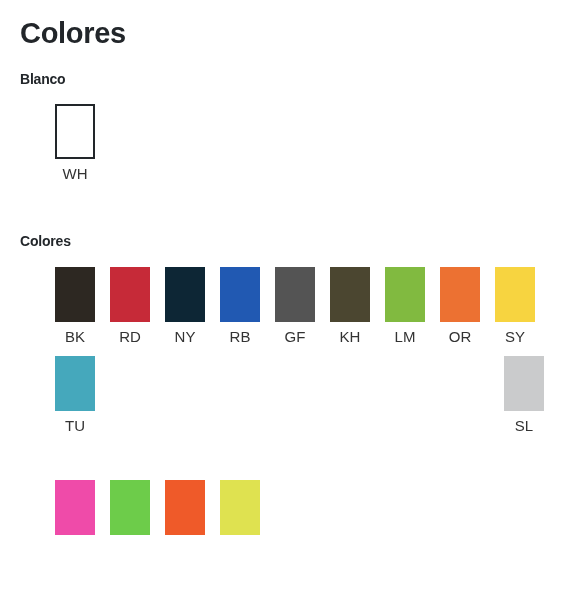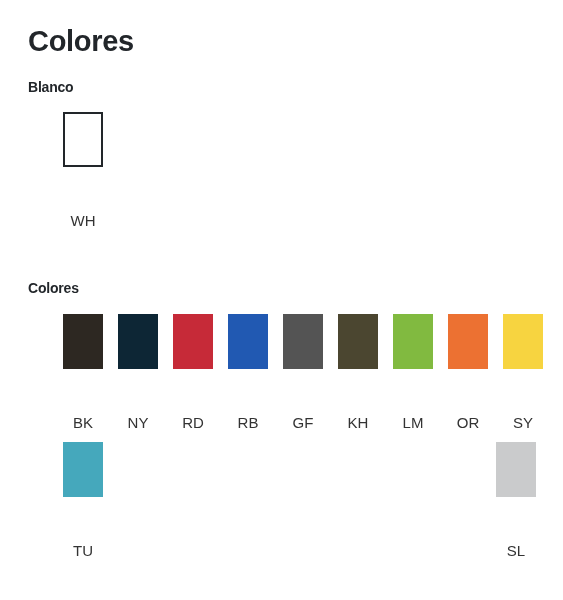--- a/index.html
+++ b/index.html
@@ -13,21 +13,21 @@
     height: 600px;
     background: #ffffff;
     font-family: "Liberation Sans", "DejaVu Sans", sans-serif;
     color: #22262a;
     overflow: hidden;
   }
   .page {
     position: relative;
     width: 559px;
     height: 600px;
-    padding: 8px;
+    padding: 0;
   }
 
   
   .title {
     font-size: 29px;
     font-weight: bold;
     letter-spacing: -0.3px;
     color: #22262a;
     margin: 0;
     padding: 18px 0 0 20px;
@@ -62,21 +62,20 @@
   .swatch-row + .swatch-row {
     margin-top: 12px;
     justify-content: space-between;
   }
   .swatch-cell {
     width: 40px;
     margin-right: 15px;
     display: flex;
     flex-direction: column;
     align-items: center;
-    gap: 39px;
   }
   .swatch-chip {
     width: 40px;
     height: 55px;
     display: block;
     border: 0;
   }
   .swatch-chip.outlined {
     border: 2px solid #22262a;
     background: #ffffff;
@@ -114,26 +113,26 @@
   <div class="section sec-colores">
     <h2 class="section-title">Colores</h2>
     <div class="swatch-rows">
 
       <div class="swatch-row">
         <div class="swatch-cell">
           <span class="swatch-chip" style="background: rgb(45, 40, 34);"></span>
           <span class="swatch-label">BK</span>
         </div>
         <div class="swatch-cell">
+          <span class="swatch-chip" style="background: rgb(198, 42, 56);"></span>
+          <span class="swatch-label">RD</span>
+        </div>
+        <div class="swatch-cell">
           <span class="swatch-chip" style="background: rgb(13, 38, 53);"></span>
           <span class="swatch-label">NY</span>
-        </div>
-        <div class="swatch-cell">
-          <span class="swatch-chip" style="background: rgb(198, 42, 56);"></span>
-          <span class="swatch-label">RD</span>
         </div>
         <div class="swatch-cell">
           <span class="swatch-chip" style="background: rgb(33, 89, 178);"></span>
           <span class="swatch-label">RB</span>
         </div>
         <div class="swatch-cell">
           <span class="swatch-chip" style="background: rgb(84, 84, 84);"></span>
           <span class="swatch-label">GF</span>
         </div>
         <div class="swatch-cell">

